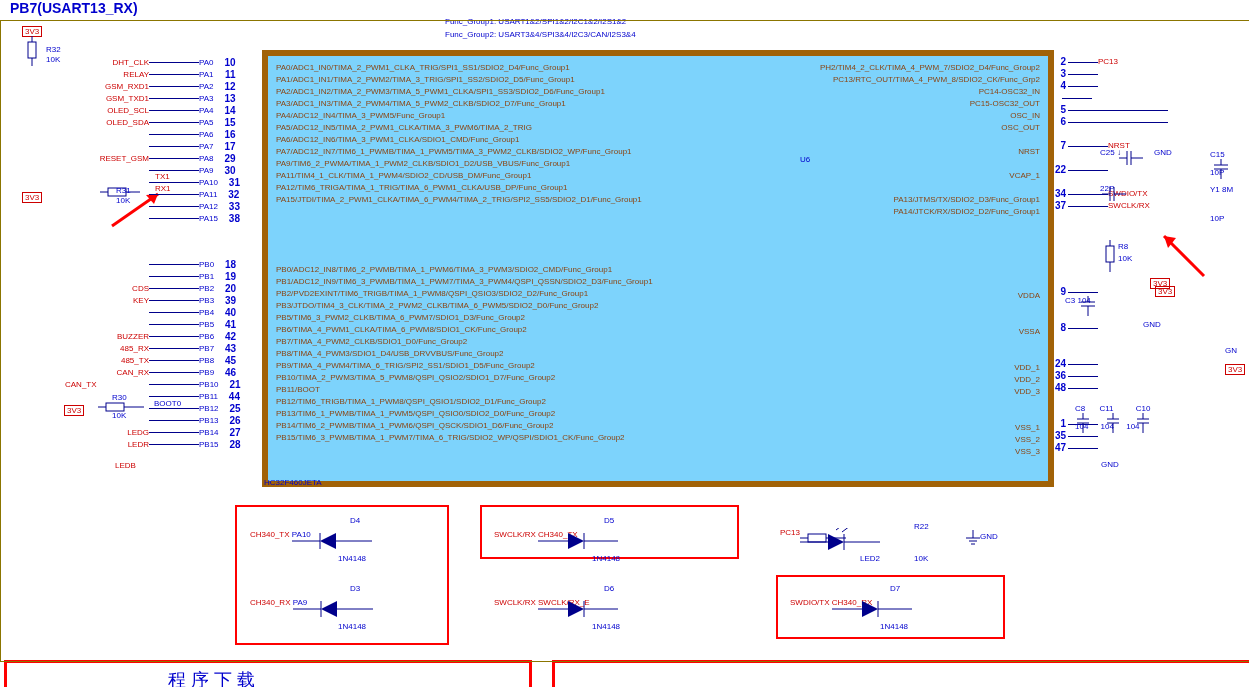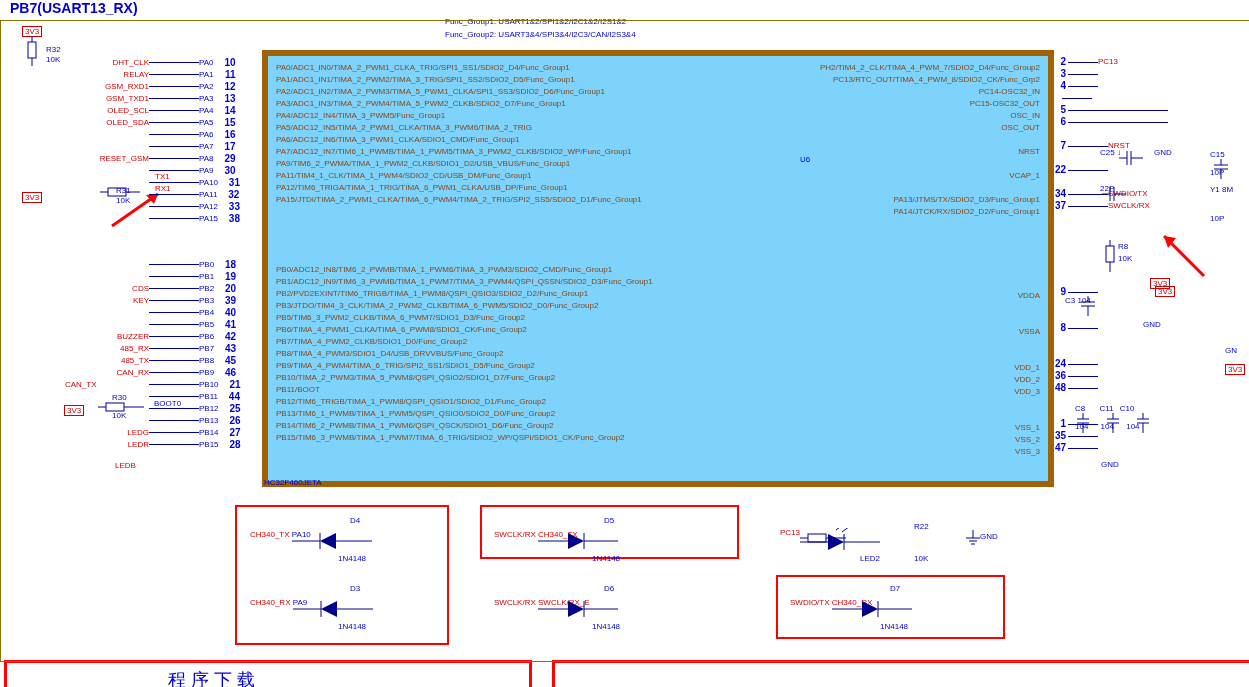--- a/index.html
+++ b/index.html
@@ -482,21 +482,21 @@
       <line x1="11" y1="10" x2="11" y2="20" stroke="#00008b"></line>
     </svg>
   <span class="blue">104</span>
   <span class="abs blue" style="left:78px; top:24px;">GND</span>
   <span class="abs pwr" style="left:90px; top:-10px;">3V3</span>
 </div>
 
 <div class="abs" style="left:1075px; top:404px;">
   <span class="blue">C8</span>
   <span class="blue" style="margin-left:12px;">C11</span>
-  <span class="blue" style="margin-left:4px;">C10</span><br>
+  <span class="blue" style="margin-left:20px;">C10</span><br>
   <svg width="90" height="20">
     <g stroke="#00008b">
         <line x1="8" y1="0" x2="8" y2="6"></line>
         <line x1="2" y1="6" x2="14" y2="6"></line>
         <line x1="2" y1="10" x2="14" y2="10"></line>
         <line x1="8" y1="10" x2="8" y2="20"></line>
     <line x1="38" y1="0" x2="38" y2="6"></line>
         <line x1="32" y1="6" x2="44" y2="6"></line>
         <line x1="32" y1="10" x2="44" y2="10"></line>
         <line x1="38" y1="10" x2="38" y2="20"></line>

